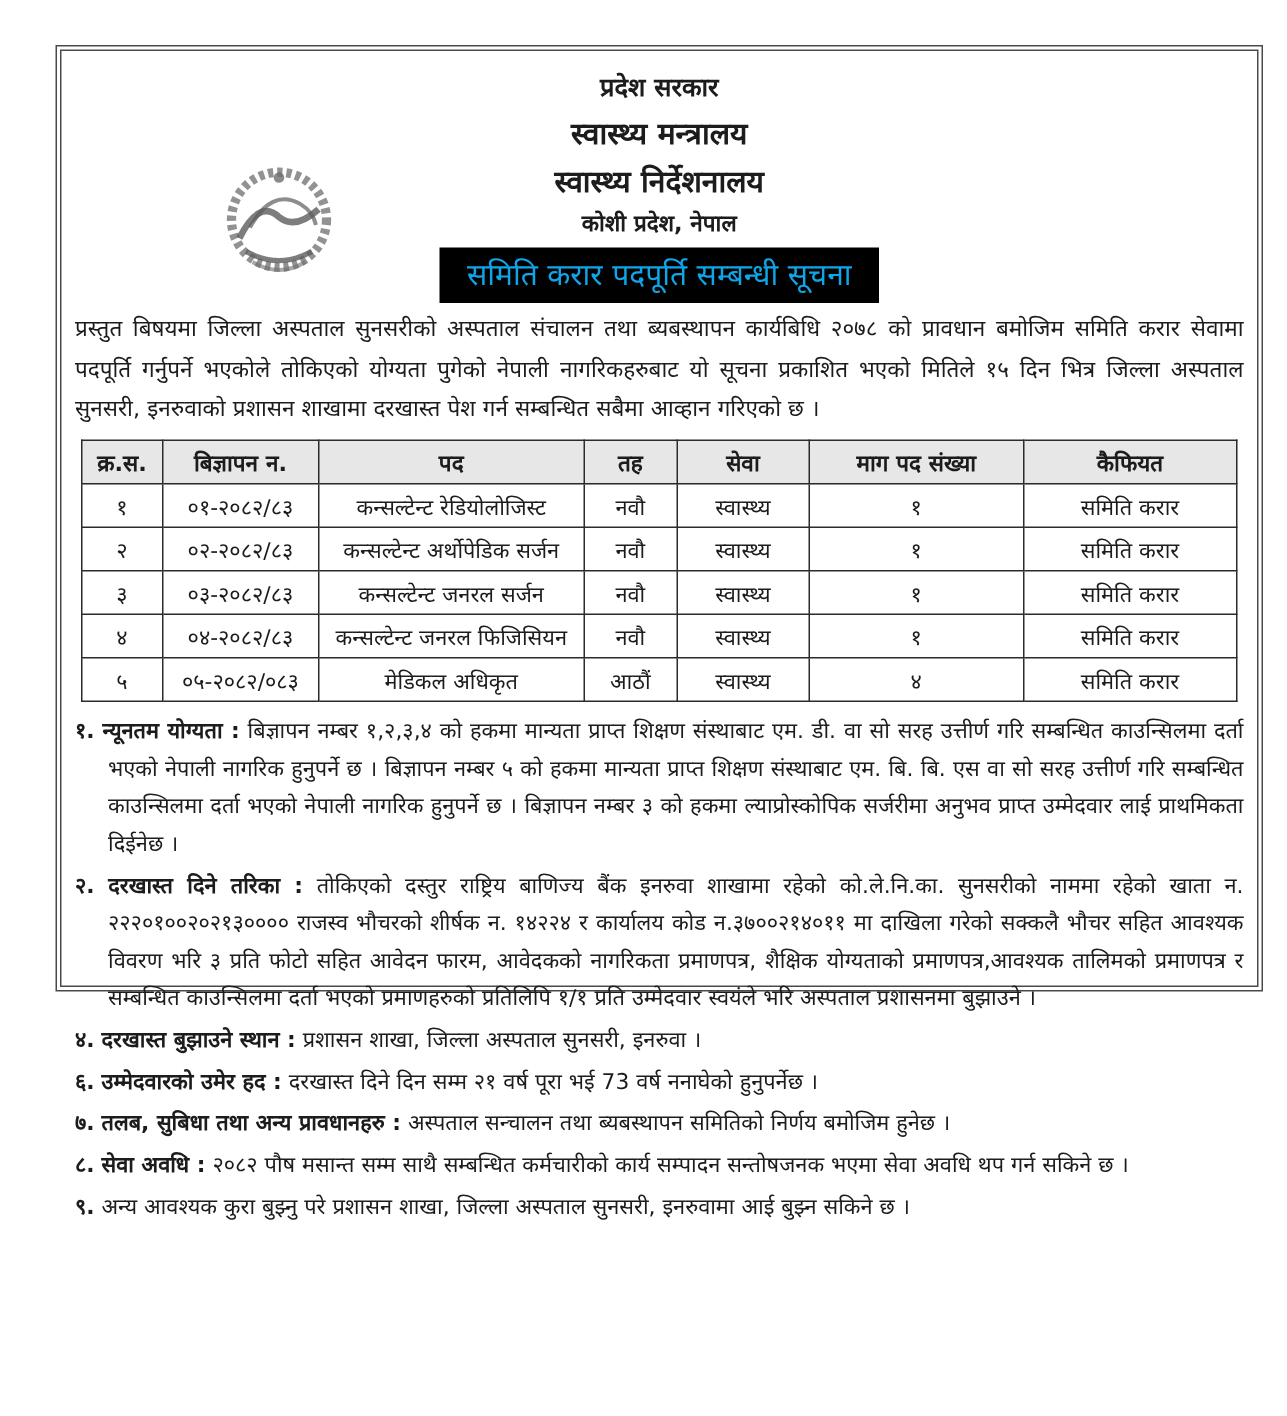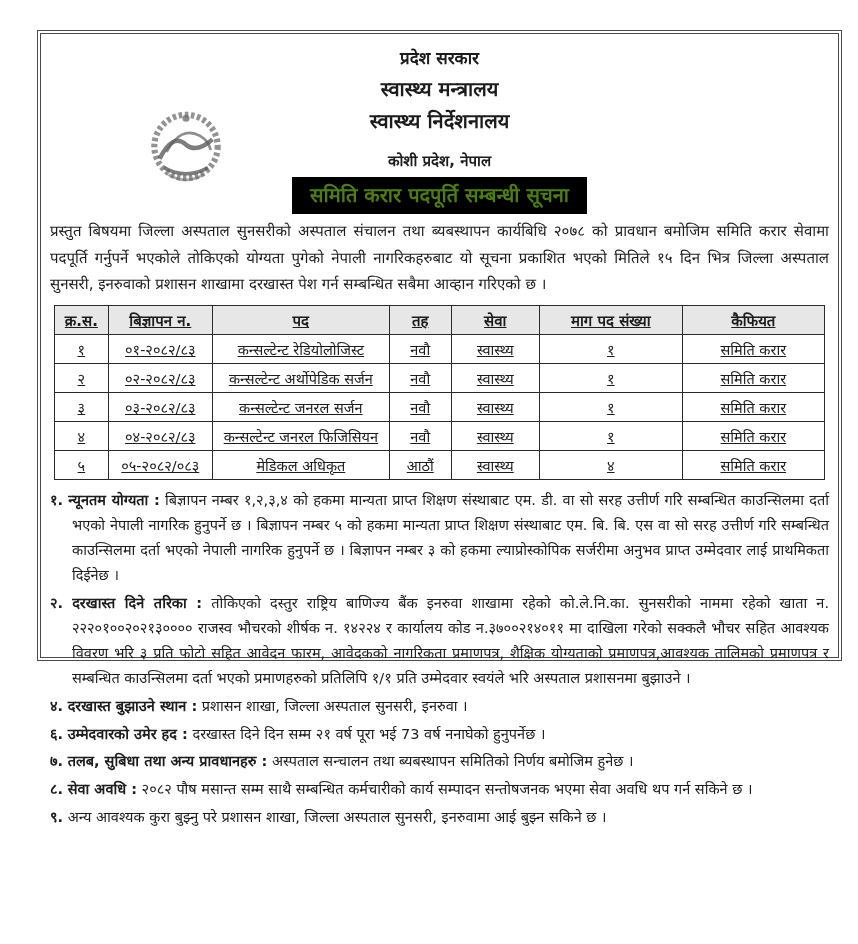--- a/index.html
+++ b/index.html
@@ -21,27 +21,27 @@
   }
   .header-block { position: relative; text-align: center; }
   .emblem-wrap {
     position: absolute; left: 92px; top: 58px;
     width: 88px; height: 92px;
   }
   .hline1 { font-size: 17px; font-weight: bold; margin-top: 2px; }
   .hline2 { font-size: 20px; font-weight: bold; margin-top: 6px; }
   .hline3 { font-size: 20px; font-weight: bold; margin-top: 5px; }
   .hline4 { font-size: 27px; font-weight: bold; margin-top: 6px; }
-  .hline5 { font-size: 15px; font-weight: bold; margin-top: 16px; }
+  .hline5 { font-size: 15px; font-weight: bold; margin-top: 4px; }
   .banner {
     display: inline-block;
     background: #000000;
-    color: #4d7c0f;
+    color: #0ea5e9;
     font-size: 20px;
-    font-weight: bold;
+    font-weight: normal;
     padding: 4px 18px 6px 18px;
     margin-top: 7px;
   }
   .date-line { font-size: 16px; font-weight: bold; margin-top: 8px; }
   .intro {
     font-size: 15px;
     line-height: 1.78;
     text-align: justify;
     margin-top: 4px;
   }
@@ -49,21 +49,20 @@
     width: 99%;
     margin: 7px auto 0 auto;
     border-collapse: collapse;
     font-size: 14.5px;
   }
   table.vacancy th, table.vacancy td {
     border: 1.5px solid #2b2b2b;
     text-align: center;
     padding: 4px 2px;
     height: 29px;
-    text-decoration: underline;
   }
   table.vacancy th {
     background: #e7e7e7;
     font-weight: bold;
     font-size: 15px;
   }
   .col-sn    { width: 7%; }
   .col-adv   { width: 13.5%; }
   .col-post  { width: 23%; }
   .col-level { width: 8%; }

